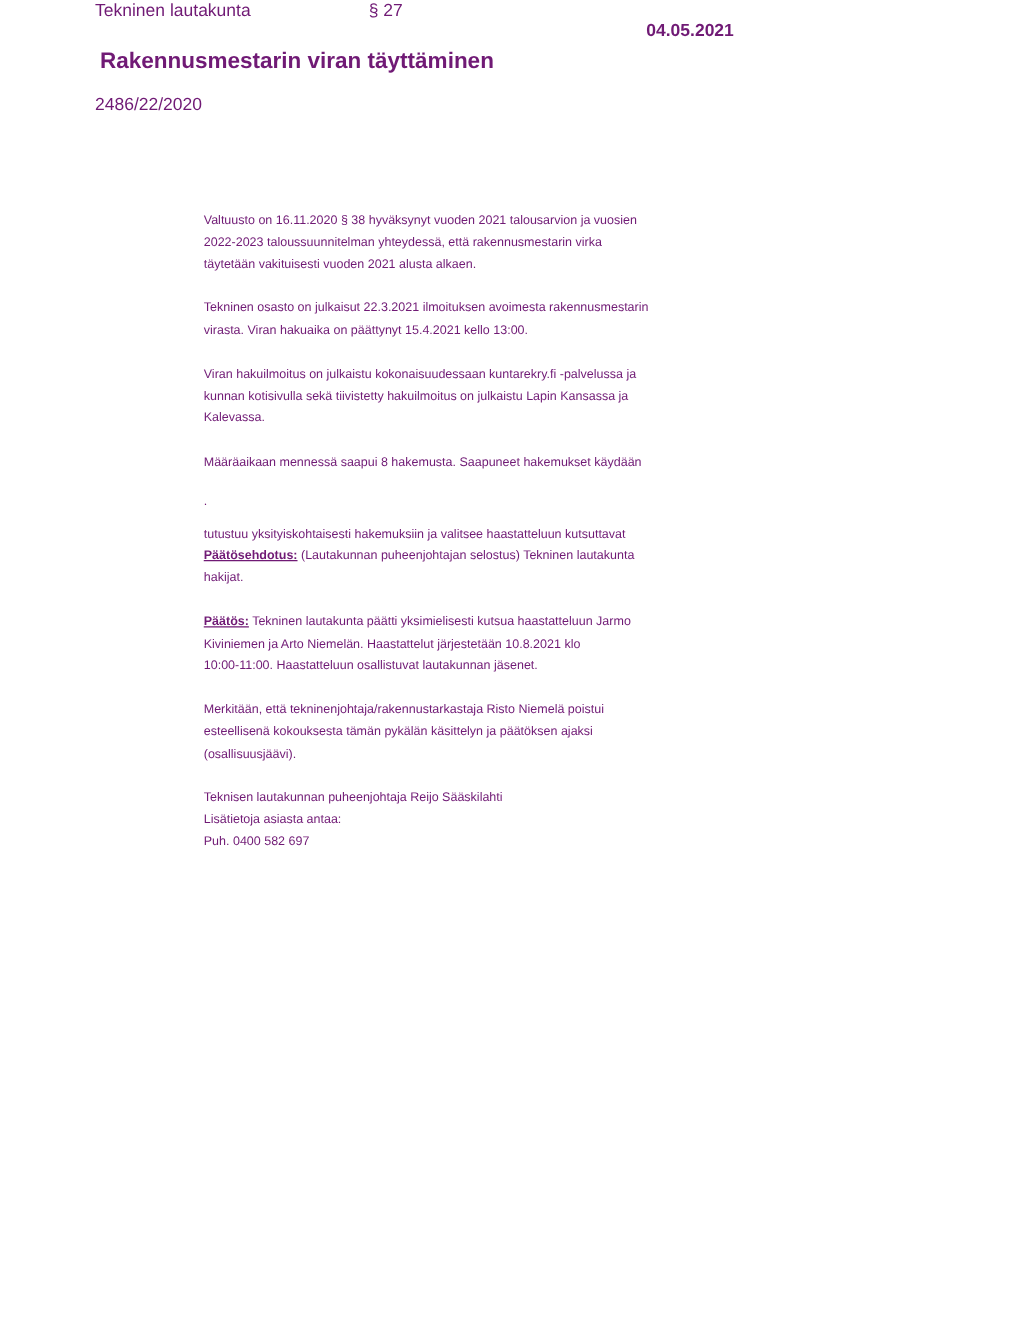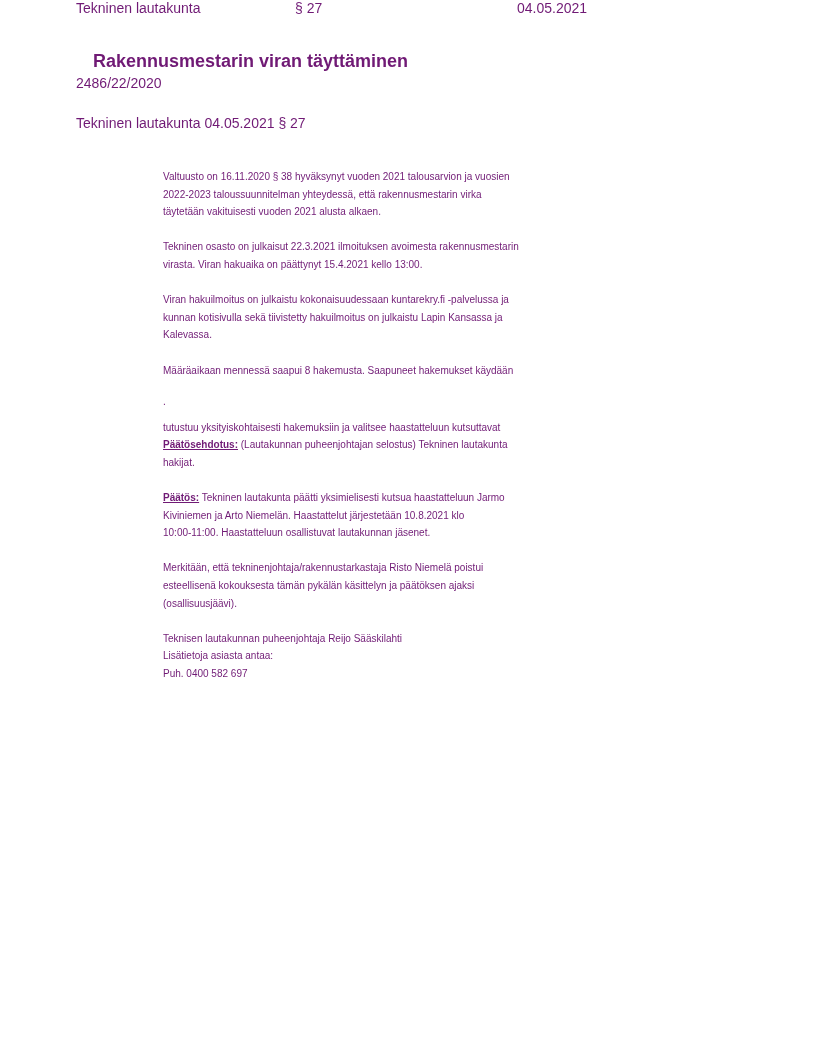--- a/index.html
+++ b/index.html
@@ -62,28 +62,27 @@
   }
 </style>
 </head>
 <body>
 
 <div class="page">
 
   <div>
     <span class="abs hdr-text" style="left:76px; top:0;">Tekninen lautakunta</span>
     <span class="abs hdr-text" style="left:295px; top:0;">§ 27</span>
-    <span class="abs hdr-text" style="left:517px; top:0;">04.05.2021</span>
+    <span class="abs hdr-text" style="left:517px; top:16px;font-weight:bold;">04.05.2021</span>
   </div>
 
-  <h1 class="abs doc-title" style="margin:17px;">Rakennusmestarin viran täyttäminen</h1>
+  <h1 class="abs doc-title" style="margin:4px;">Rakennusmestarin viran täyttäminen</h1>
 
   <div class="abs hdr-text case-number">2486/22/2020</div>
 
-  <div class="abs hdr-text meeting-ref">Tekninen lautakunta 04.05.2021 § 27</div>
 
   <div class="abs body-block">
 
     <p>
       <span class="line">Valtuusto on 16.11.2020 § 38 hyväksynyt vuoden 2021 talousarvion ja vuosien</span>
       <span class="line">2022-2023 taloussuunnitelman yhteydessä, että rakennusmestarin virka</span>
       <span class="line">täytetään vakituisesti vuoden 2021 alusta alkaen.</span>
     </p>
 
     <p>

